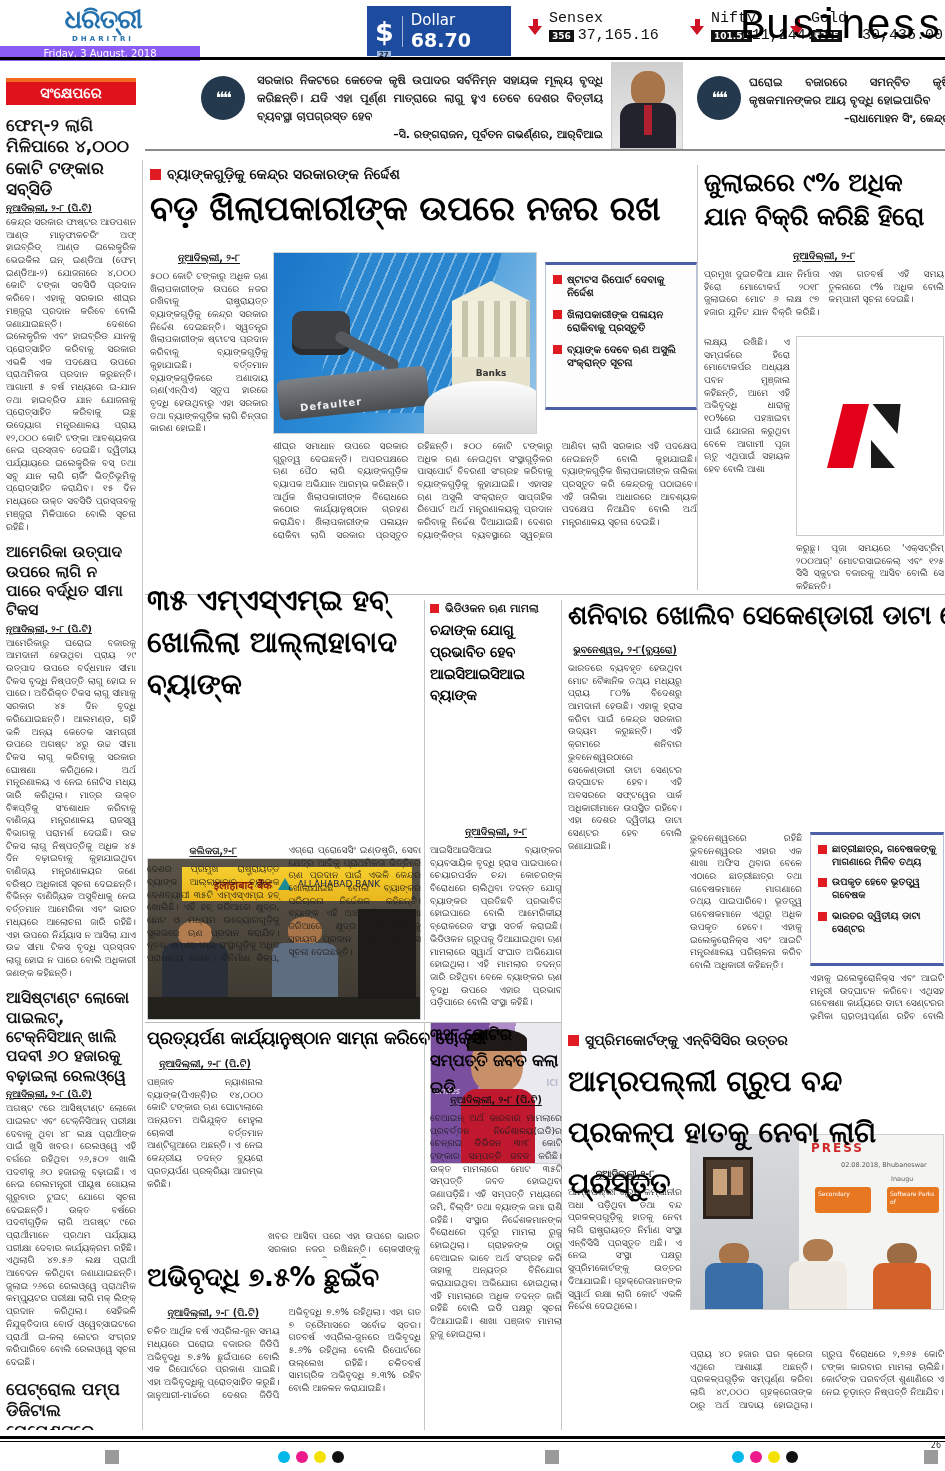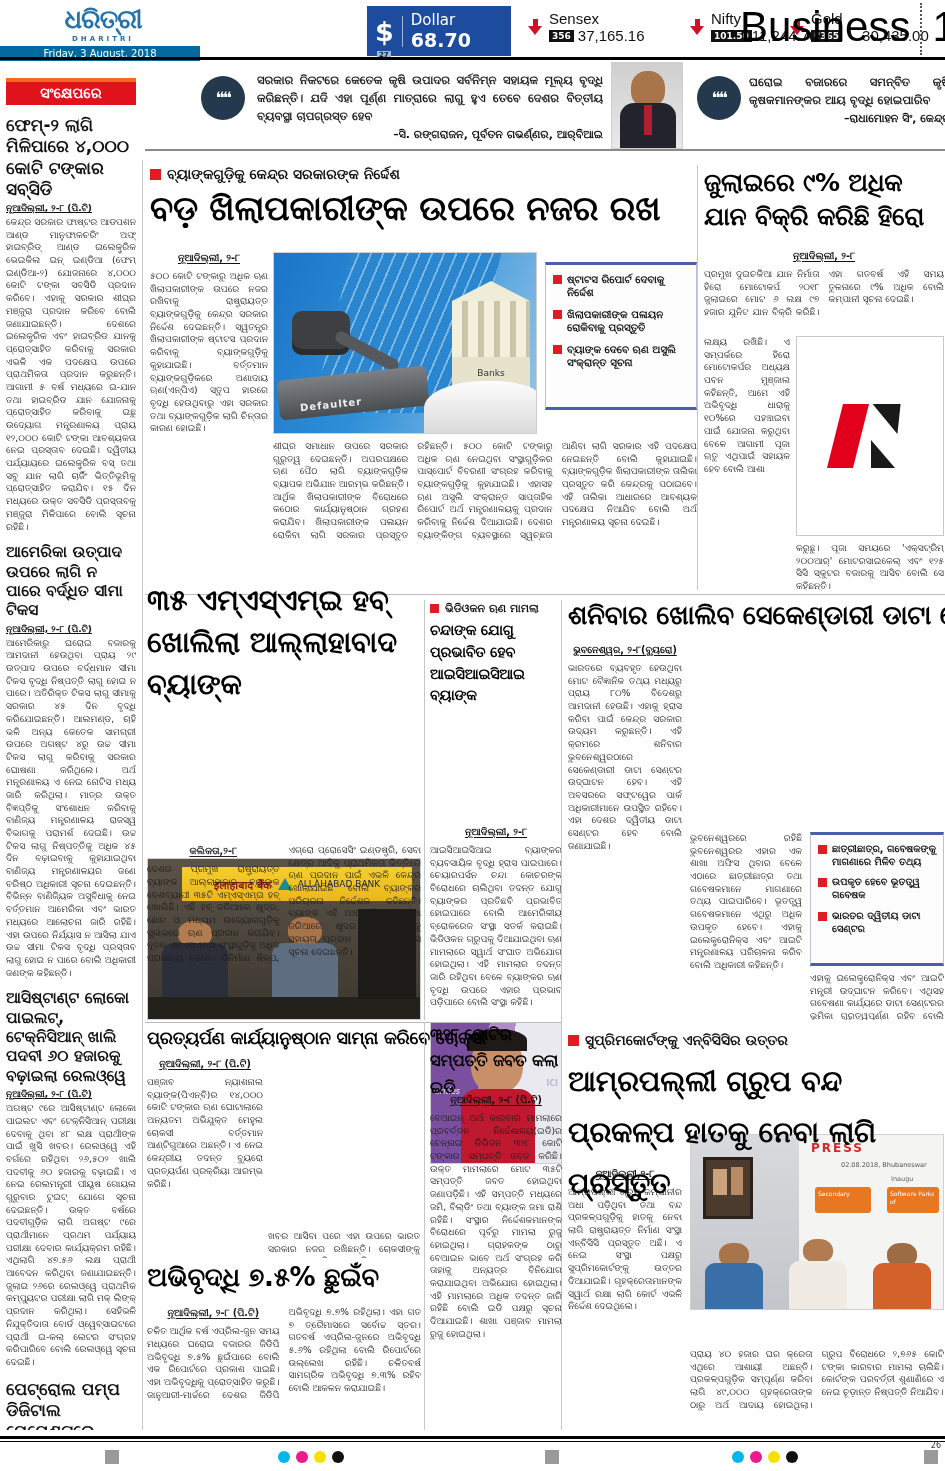--- a/index.html
+++ b/index.html
@@ -1,36 +1,36 @@
 <!DOCTYPE html>
 <html><head>
 <meta charset="utf-8">
 <style>
 *{margin:0;padding:0;box-sizing:border-box}
 body{background:#e8e8e8}
 .page{width:945px;height:1471px;position:relative;background:#fff;
   font-family:"DejaVu Sans","Liberation Sans",sans-serif;color:#111;overflow:hidden;margin:0 auto}
 .abs{position:absolute}
-.serif{font-family:Liberation Sans, sans-serif}
+.serif{font-family:Liberation Mono, monospace}
 .hd{font-weight:bold;color:#000;line-height:1.18;letter-spacing:-0.3px}
 .body-txt{font-size:9.2px;line-height:1.38;text-align:justify;color:#1d1d1d;overflow:hidden}
 .cols2{column-count:2;column-gap:9px}
 .cols3{column-count:3;column-gap:9px}
 .dateline{font-size:9.6px;font-weight:bold;text-decoration:underline;text-underline-offset:2px;text-align:center;margin-bottom:6px}
 .kicker{display:flex;align-items:center;gap:6px;font-weight:bold;font-size:14px}
 .redsq{width:11px;height:11px;background:#e01b22;flex:0 0 auto}
 .hl-box{border-top:3px solid #4a5fa5;border-bottom:3px solid #4a5fa5;border-left:1px solid #b9c2dd;border-right:1px solid #b9c2dd;background:#fdfdfd;padding:8px 7px 2px}
 .hl-item{display:flex;gap:5px;font-size:10.3px;font-weight:bold;line-height:1.3;margin-bottom:8px}
 .hl-item .redsq{width:9px;height:9px;margin-top:2px}
 .hrule{height:1px;background:#bbb}
 .photo{position:relative;overflow:hidden;border:1px solid #d0d0d0}
 
 .logo-odia{font-size:26px;font-weight:bold;color:#2471ad;letter-spacing:-1px}
 .logo-sub{font-size:7px;font-weight:bold;color:#2471ad;letter-spacing:3px}
-.datebar{background:#0369a1;color:#fff;font-size:10px;text-align:center;line-height:15px}
+.datebar{background:#8b5cf6;color:#fff;font-size:10px;text-align:center;line-height:15px}
 .dollarbox{background:#1d4c9f;color:#fff;display:flex;align-items:center;padding:4px 8px;gap:8px}
 .tk{display:flex;align-items:center;gap:7px}
 .tk-stem{width:5px;height:7px;background:#cf1126;margin:0 auto}
 .tk-tri{width:0;height:0;border:7px solid transparent;border-top:9px solid #cf1126;border-bottom:0}
 .tk-name{font-size:15px;color:#111}
 .tk-badge{background:#111;color:#fff;font-size:9px;font-weight:bold;padding:1px 3px}
 .tk-val{font-size:15px;color:#111}
 .biz{font-size:42px;color:#000}
 
 .qicon{width:44px;height:44px;border-radius:50%;background:#24394d;color:#fff;display:flex;align-items:center;justify-content:center;font-size:17px;letter-spacing:-2px}
@@ -197,21 +197,21 @@
 
   <div class="abs photo" style="left:273px;top:252px;width:264px;height:182px;background:linear-gradient(115deg,#1b74c8 0%,#2e8fd8 45%,#9cc8e8 100%)">
     <div class="abs" style="left:60px;top:-20px;width:150px;height:180px;background:repeating-linear-gradient(100deg,#2a86cf 0 10px,#7db7e4 10px 12px),repeating-linear-gradient(10deg,transparent 0 14px,rgba(255,255,255,.25) 14px 16px);transform:skewX(-14deg)"></div>
     <div class="abs" style="left:18px;top:58px;width:58px;height:44px;border-radius:10px;background:#3d3f42;box-shadow:inset 0 -6px 0 #2a2c2e"></div>
     <div class="abs" style="left:58px;top:92px;width:70px;height:12px;border-radius:6px;background:#55585c;transform:rotate(28deg)"></div>
     <div class="abs" style="left:4px;top:120px;width:150px;height:40px;border-radius:6px;background:linear-gradient(#7d8084,#4a4d50);transform:rotate(-6deg)"></div>
     <div class="abs" style="left:26px;top:146px;color:#eee;font-size:10px;font-weight:bold;transform:rotate(-6deg);letter-spacing:1px">Defaulter</div>
     <div class="abs" style="left:178px;top:28px;width:78px;height:96px">
       <div style="width:0;height:0;border-left:39px solid transparent;border-right:39px solid transparent;border-bottom:20px solid #efecd8"></div>
       <div style="width:78px;height:56px;background:repeating-linear-gradient(90deg,#f2efdc 0 10px,#c9c5ad 10px 16px)"></div>
-      <div style="width:78px;height:31px;background:#e6e2cc;display:flex;align-items:center;justify-content:center;font-size:9px;font-weight:normal;color:#333">Banks</div>
+      <div style="width:78px;height:31px;background:#e6e2cc;display:flex;align-items:center;justify-content:center;font-size:9px;font-weight:bold;color:#333">Banks</div>
     </div>
     <div class="abs" style="left:150px;top:128px;width:120px;height:54px;border-radius:50% 40% 0 0;background:linear-gradient(#fdfdfd,#d9d9d9)"></div>
   </div>
 
   <div class="abs hl-box" style="left:545px;top:262px;width:152px;height:148px">
     <div class="hl-item">
         <span class="redsq"></span>
         <span>ଷ୍ଟାଟସ ରିପୋର୍ଟ ଦେବାକୁ ନିର୍ଦ୍ଦେଶ</span>
       </div>
     <div class="hl-item">

